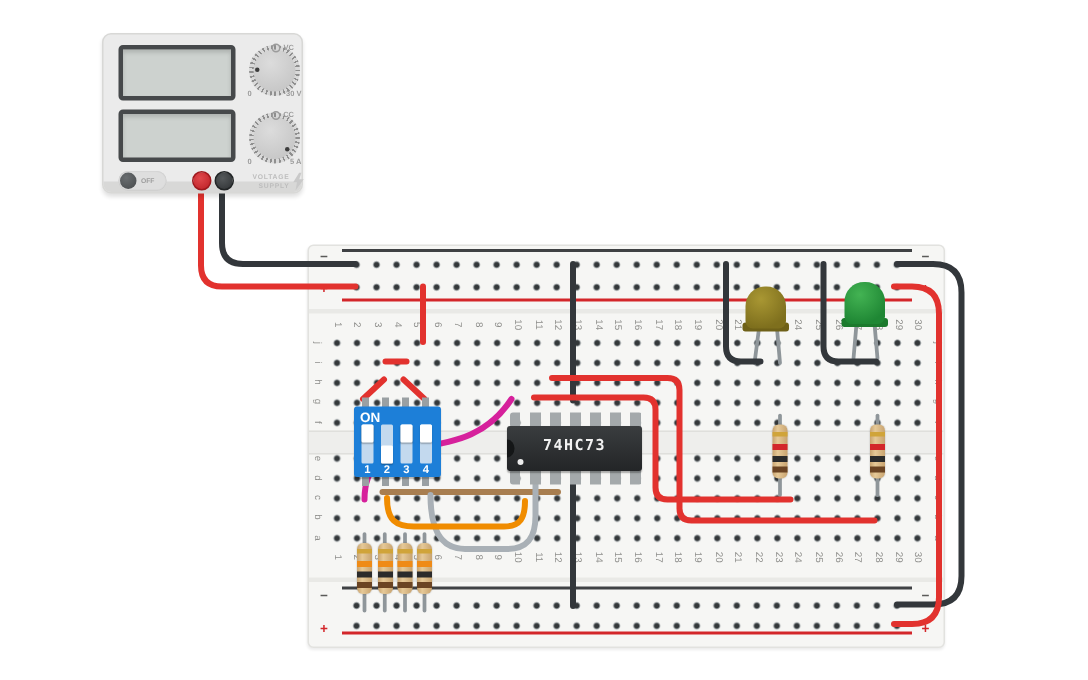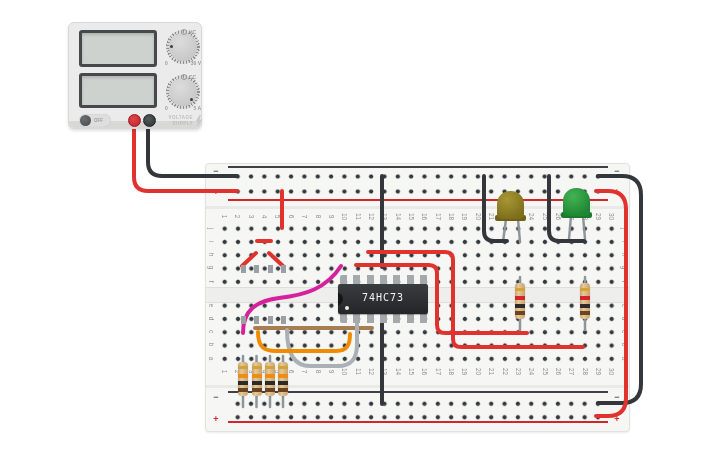--- a/index.html
+++ b/index.html
@@ -29,21 +29,21 @@
   svg.wires path.leg{stroke:#8f969a;stroke-width:2.5;}
 
   
   .ic-pins{position:absolute;left:340px;width:88px;height:10px;
            background:repeating-linear-gradient(90deg,#a4a9ab 0 7px,rgba(0,0,0,0) 7px 13.35px);border-radius:2px;}
   .ic{position:absolute;left:338px;top:284px;width:90px;height:30px;border-radius:2px;overflow:hidden;
       background:linear-gradient(#3a3d3f,#232527);box-shadow:0 1px 1px rgba(0,0,0,0.3);}
   .ic-notch{position:absolute;left:-5px;top:9px;width:10px;height:12px;border-radius:50%;background:#141617;}
   .ic-dot{position:absolute;left:7px;bottom:4px;width:4px;height:4px;border-radius:50%;background:#ececec;}
   .ic-label{position:absolute;left:0;right:0;top:8px;text-align:center;color:#f2f2f2;
-            font-family:"DejaVu Sans Mono", monospace;font-size:10px;font-weight:normal;letter-spacing:1px;}
+            font-family:"DejaVu Sans Mono", monospace;font-size:10px;font-weight:bold;letter-spacing:1px;}
 
   
   .dip-pins{position:absolute;left:241px;width:46px;height:8px;
             background:repeating-linear-gradient(90deg,#9aa0a3 0 5px,rgba(0,0,0,0) 5px 13.35px);}
   .dip{position:absolute;left:236px;top:271px;width:58px;height:47px;background:#1d7fd8;border-radius:2px;
        box-shadow:0 1px 1px rgba(0,0,0,0.25);}
   .dip-on{position:absolute;left:4px;top:2px;color:#ffffff;font-size:9px;font-weight:bold;}
   .dip-slot{position:absolute;top:12px;width:8px;height:26px;background:#c3d9ee;border-radius:1px;}
   .dip-handle{position:absolute;left:0;width:8px;height:12px;background:#ffffff;border-radius:1px;
               box-shadow:0 1px 1px rgba(0,0,0,0.25);}
@@ -258,20 +258,39 @@
   <div class="ic-pins" style="top:275px;"></div>
   <div class="ic-pins" style="top:313px;"></div>
   <div class="ic">
     <div class="ic-notch"></div>
     <div class="ic-dot"></div>
     <div class="ic-label">74HC73</div>
   </div>
 
   <div class="dip-pins" style="top:265px;"></div>
   <div class="dip-pins" style="top:316px;"></div>
+  <div class="dip">
+    <div class="dip-on">ON</div>
+    <div class="dip-slot" style="left:5px;" data-state="on">
+      <div class="dip-handle"></div>
+      </div>
+    <div class="dip-slot" style="left:18px;" data-state="off">
+      <div class="dip-handle"></div>
+      </div>
+    <div class="dip-slot" style="left:31px;" data-state="on">
+      <div class="dip-handle"></div>
+      </div>
+    <div class="dip-slot" style="left:44px;" data-state="on">
+      <div class="dip-handle"></div>
+      </div>
+    <div class="dip-num" style="left:5px;">1</div>
+    <div class="dip-num" style="left:18px;">2</div>
+    <div class="dip-num" style="left:31px;">3</div>
+    <div class="dip-num" style="left:44px;">4</div>
+  </div>
 
   <div class="res" style="left:238px;top:355px;height:52px;">
     <div class="res-body" style="height:34px;">
       <i class="b" style="top:4px;height:3px;" data-c="gold"></i>
       <i class="b" style="top:12px;height:4px;" data-c="orange"></i>
       <i class="b" style="top:19px;height:4px;" data-c="black"></i>
       <i class="b" style="top:26px;height:4px;" data-c="brown"></i>
     </div>
   </div>
   <div class="res" style="left:251.5px;top:355px;height:52px;">

